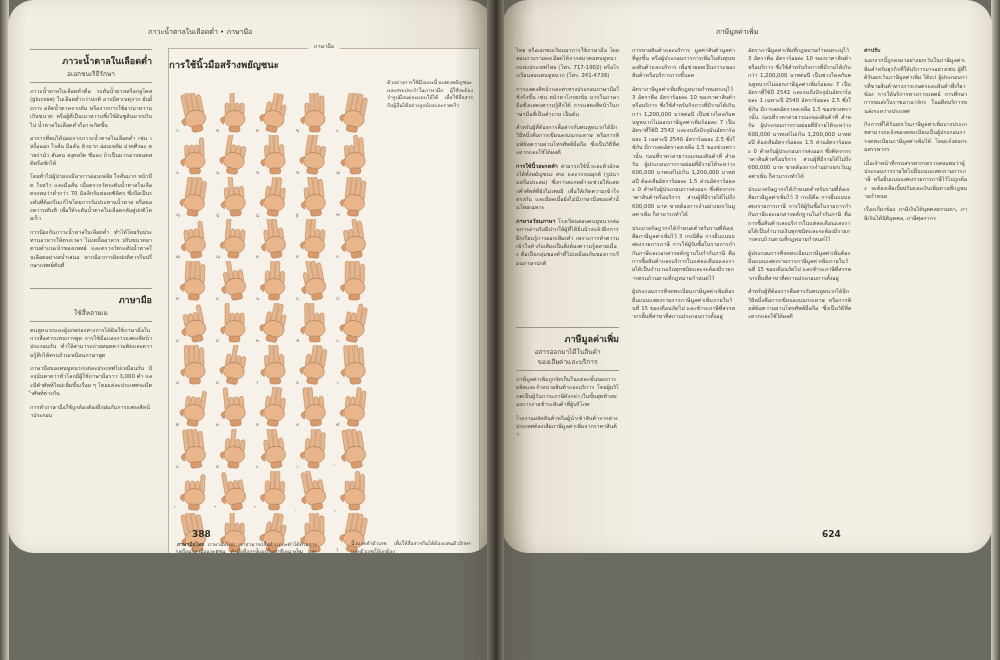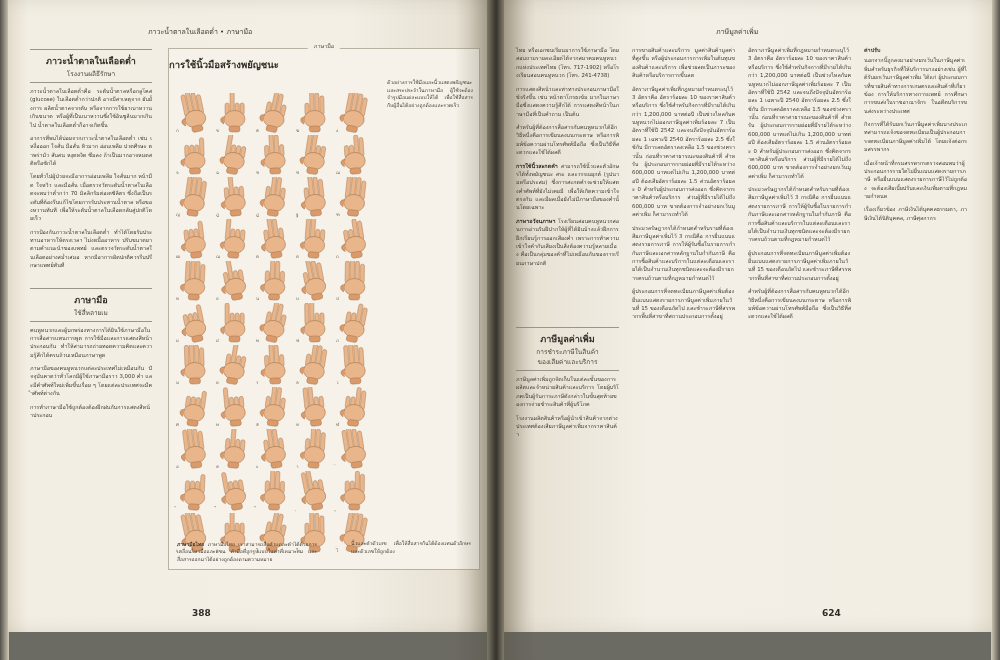--- a/index.html
+++ b/index.html
@@ -16,23 +16,24 @@
   .book {
     position: relative;
     width: 1000px;
     height: 660px;
     background: #6b6a63;
   }
   
   .page {
     position: absolute;
     top: 0;
-    height: 632px;
+    height: 553px;
     background: #efeade;
     overflow: hidden;
+    border-radius: 26px;
   }
   .page-left {
     left: 8px;
     width: 485px;
     background:
       linear-gradient(to right, #e2dccb 0%, #f2eee3 4%, #f3efe5 70%, #e6e0d2 95%, #cfc8b6 100%);
     box-shadow: inset -12px 0 24px -10px rgba(90,80,60,0.35);
   }
   .page-right {
     left: 502px;
@@ -76,21 +77,21 @@
     position: absolute;
     bottom: 14px;
     font-size: 9px;
     font-weight: bold;
     color: #2f2c27;
   }
 
   .entry-head {
     font-size: 9px;
     color: #2f2b25;
-    text-align: center;
+    text-align: right;
     font-weight: bold;
     margin: 0 0 1px 0;
   }
   .entry-sub {
     font-size: 6.5px;
     color: #4a443b;
     text-align: center;
     margin-bottom: 3px;
   }
   .para {
@@ -229,21 +230,21 @@
   <div class="edge-left"></div>
   <div class="edge-right"></div>
 
   <div class="page page-left">
 
     <div class="running-head" style="left:140px;">ภาวะน้ำตาลในเลือดต่ำ • ภาษามือ</div>
 
     <div class="l-col1">
       <div class="rule"></div>
       <div class="entry-head">ภาวะน้ำตาลในเลือดต่ำ</div>
-      <div class="entry-sub">โรงงานผลิธีรักษา</div>
+      <div class="entry-sub">อเอกชนเริธีรักษา</div>
       <div class="rule"></div>
       <p class="para">ภาวะน้ำตาลในเลือดต่ำคือ ระดับน้ำตาลหรือกลูโคส (glucose) ในเลือดต่ำกว่าปกติ อาจมีสาเหตุจาก ยับยั้งการ ผลิตน้ำตาลจากตับ หรือจากการใช้ยาเบาหวานเกินขนาด หรือผู้ที่เป็นเบาหวานซึ่งใช้อินซูลินมากเกินไป น้ำตาลในเลือดต่ำก็อาจเกิดขึ้น</p>
       <p class="para">อาการที่พบได้บ่อยจากภาวะน้ำตาลในเลือดต่ำ เช่น เหงื่อออก ใจสั่น มือสั่น หิวมาก อ่อนเพลีย ปวดศีรษะ ตาพร่ามัว สับสน หงุดหงิด ซึมลง ถ้าเป็นมากอาจหมดสติหรือชักได้</p>
       <p class="para">โดยทั่วไปผู้ป่วยจะมีอาการอ่อนเพลีย ใจสั่นมาก หน้ามืด ใจหวิว และมือสั่น เมื่อตรวจวัดระดับน้ำตาลในเลือดจะพบว่าต่ำกว่า 70 มิลลิกรัมต่อเดซิลิตร ซึ่งถือเป็นระดับที่ต้องรีบแก้ไขโดยการรับประทานน้ำตาล หรือของหวานทันที เพื่อให้ระดับน้ำตาลในเลือดกลับสู่ปกติโดยเร็ว</p>
       <p class="para">การป้องกันภาวะน้ำตาลในเลือดต่ำ ทำได้โดยรับประทานอาหารให้ตรงเวลา ไม่งดมื้ออาหาร ปรับขนาดยาตามคำแนะนำของแพทย์ และตรวจวัดระดับน้ำตาลในเลือดอย่างสม่ำเสมอ หากมีอาการผิดปกติควรรีบปรึกษาแพทย์ทันที</p>
 
       <div style="height:10px"></div>
       <div class="rule"></div>
       <div class="entry-head">ภาษามือ</div>
       <div class="entry-sub">ใช้สื่หลายเม</div>
@@ -1076,21 +1077,21 @@
         <span>สามารถใช้นิ้วและตัวอักษรได้ทั้งพยัญชนะ สระ และวรรณยุกต์ (รูปนามหรือประสม) ซึ่งการสะกดคำจะช่วยให้แสดงคำศัพท์ที่ยังไม่เคยมี เพื่อให้เกิดความเข้าใจตรงกัน และมีผลเมื่อยังไม่มีภาษามือของคำนั้นโดยเฉพาะ</span>
       </p>
       <p class="para">
         <span class="bold-lead">ภาษาอวัจนภาษา</span>
         <span>โรงเรียนสอนคนหูหนวกสอนการอ่านริมฝีปากให้ผู้ที่ได้ยินบ้างแล้วฝึกการฝึกเรียนรู้การออกเสียงคำ เพราะการทำความเข้าใจคำกับเสียงเป็นสิ่งต้องความรู้หลายเมื่อง คือเป็นกลุ่มของคำที่ไม่เหมือนกันของการเรียนภาษาปกติ</span>
       </p>
 
       <div style="height:52px"></div>
       <div class="rule"></div>
       <div class="entry-head">ภาษีมูลค่าเพิ่ม</div>
-      <div class="entry-sub" style="white-space:pre-line;">การชำระภาษีในสินค้า
+      <div class="entry-sub" style="white-space:pre-line;">อสารออกมาไดีในสินค้า
 ของเสียค่าและบริการ</div>
       <div class="rule"></div>
       <p class="para">ภาษีมูลค่าเพิ่มถูกจัดเก็บในแต่ละขั้นของการผลิตและจำหน่ายสินค้าและบริการ โดยผู้บริโภคเป็นผู้รับภาระภาษีดังกล่าวในขั้นสุดท้ายของการจ่ายชำระสินค้าที่ผู้บริโภค</p>
       <p class="para">โรงงานผลิตสินค้าหรือผู้นำเข้าสินค้าจากต่างประเทศต้องเสียภาษีมูลค่าเพิ่มจากราคาสินค้า</p>
     </div>
 
     <div class="r-col r-col2" style="left:130px;">
       <p class="para">การขายสินค้าและบริการ มูลค่าสินค้ามูลค่าที่สูงขึ้น หรือผู้ประกอบการการเพิ่มในต้นทุนของสินค้าและบริการ เพื่อช่วยลดเป็นภาระของสินค้าหรือบริการการขึ้นลด</p>
       <p class="para">อัตราภาษีมูลค่าเพิ่มที่กฎหมายกำหนดระบุไว้ 3 อัตราคือ อัตราร้อยละ 10 ของราคาสินค้าหรือบริการ ซึ่งใช้สำหรับกิจการที่มีรายได้เกินกว่า 1,200,000 บาทต่อปี เป็นช่วงไหลกับคนหูหนวกไม่ออกภาษีมูลค่าเพิ่มร้อยละ 7 เป็นอัตราที่ใช้ปี 2542 และจนถึงปัจจุบันอัตราร้อยละ 1 เฉพาะปี 2540 อัตราร้อยละ 2.5 ซึ่งใช้กับ มีการลดอัตราลงเหลือ 1.5 ของช่วงคราวนั้น ก่อนที่ราคาสาธารณะของสินค้าที่ สำหรับ ผู้ประกอบการรายย่อยที่มีรายได้ระหว่าง 600,000 บาทแต่ไม่เกิน 1,200,000 บาทต่อปี ต้องเสียอัตราร้อยละ 1.5 ส่วนอัตราร้อยละ 0 สำหรับผู้ประกอบการส่งออก ซึ่งคิดจากราคาสินค้าหรือบริการ ส่วนผู้ที่มีรายได้ไม่ถึง 600,000 บาท ขาดต้องการจำอย่างยกเว้นมูลค่าเพิ่ม ก็สามารถทำได้</p>
       <p class="para">ประมวลรัษฎากรได้กำหนดสำหรับรายที่ต้องเสียภาษีมูลค่าเพิ่มไว้ 3 กรณีคือ การยื่นแบบแสดงรายการภาษี การให้ผู้รับซื้อในรายการกำกับภาษีและเอกสารหลักฐานใบกำกับภาษี คือการซื้อสินค้าและบริการในแต่ละเดือนและรายได้เป็นจำนวนเงินทุกชนิดและจะต้องมีรายการครบถ้วนตามที่กฎหมายกำหนดไว้</p>

